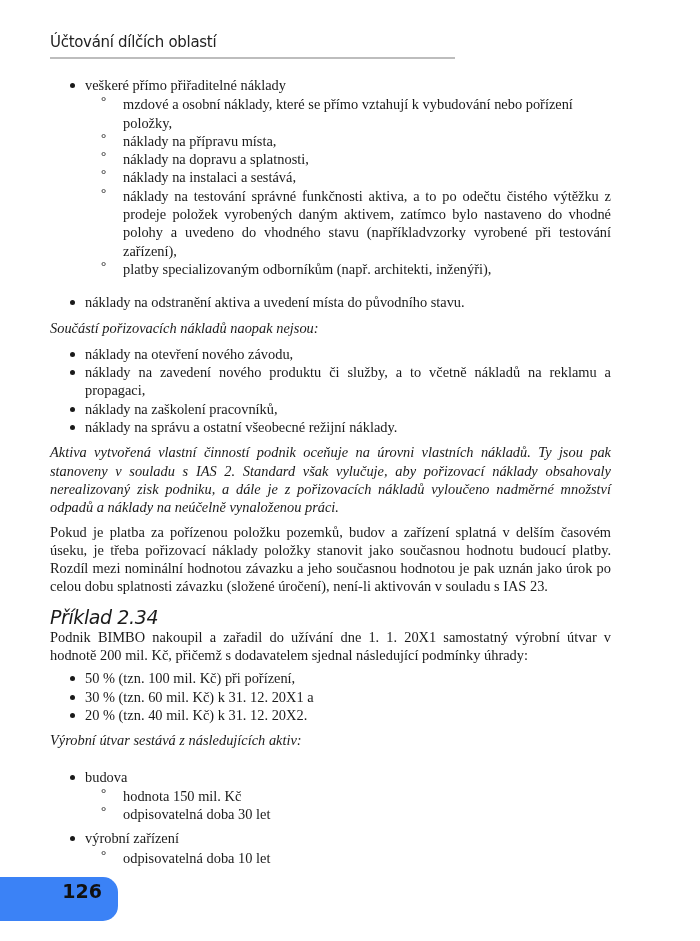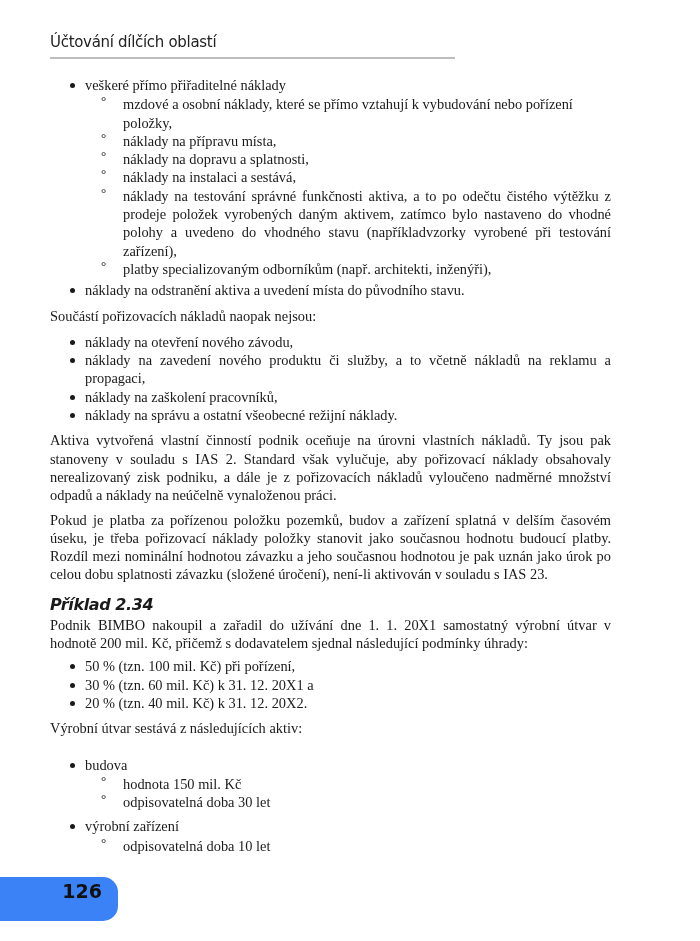--- a/index.html
+++ b/index.html
@@ -22,24 +22,24 @@
   .l1 > li::before {
     content: ""; position: absolute; left: 4px; top: 7px; width: 5px; height: 5px; border-radius: 50%; background: #1a1a1a;
   }
   .l2 { margin-top: 1px; }
   .l2 > li { padding-left: 57px; margin-left: -19px; }
   .l2 > li::before {
     content: "\00B0"; position: absolute; left: 35px; top: -3px; font-size: 13px;
   }
   p { margin: 0; text-align: justify; }
   .gap-s { margin-top: 6px; }
-  .gap-m { margin-top: 7px; }
+  .gap-m { margin-top: 7px; font-style: italic; }
   .example-title {
-    font-family: "DejaVu Sans", sans-serif; font-weight: bold; font-style: italic;
-    font-size: 16px; margin-top: 10px; line-height: 22px; letter-spacing: -0.4px;
+    font-family: "DejaVu Sans", sans-serif; font-weight: normal; font-style: italic;
+    font-size: 19px; margin-top: 10px; line-height: 22px; letter-spacing: -0.4px;
   }
   .page-tab {
     position: absolute; left: 0; top: 877px; width: 118px; height: 44px;
     background: #3b82f6; border-radius: 0 15px 15px 0;
   }
   .page-number {
     position: absolute; right: 16px; top: 3px;
     font-family: "DejaVu Sans", sans-serif; font-weight: bold; font-size: 19px; color: #111;
   }
 </style>
@@ -56,21 +56,21 @@
       <span>veškeré přímo přiřaditelné náklady</span>
       <ul class="l2">
         <li>mzdové a osobní náklady, které se přímo vztahují k vybudování nebo pořízení položky,</li>
         <li>náklady na přípravu místa,</li>
         <li>náklady na dopravu a splatnosti,</li>
         <li>náklady na instalaci a sestává,</li>
         <li style="text-align: justify;">náklady na testování správné funkčnosti aktiva, a to po odečtu čistého výtěžku z prodeje položek vyrobených daným aktivem, zatímco bylo nastaveno do vhodné polohy a uvedeno do vhodného stavu (napříkladvzorky vyrobené při testování zařízení),</li>
         <li>platby specializovaným odborníkům (např. architekti, inženýři),</li>
       </ul>
     </li>
-    <li style="margin-top:3px;">
+    <li style="margin-top:15px;">
       <span>náklady na odstranění aktiva a uvedení místa do původního stavu.</span>
     </li>
   </ul>
 
   <p class="gap-m" style="margin-left:-16px;">Součástí pořizovacích nákladů naopak nejsou:</p>
   <ul class="l1" style="margin-top:8px;">
     <li>náklady na otevření nového závodu,</li>
     <li style="text-align: justify;">náklady na zavedení nového produktu či služby, a to včetně nákladů na reklamu a propagaci,</li>
     <li>náklady na zaškolení pracovníků,</li>
     <li>náklady na správu a ostatní všeobecné režijní náklady.</li>

